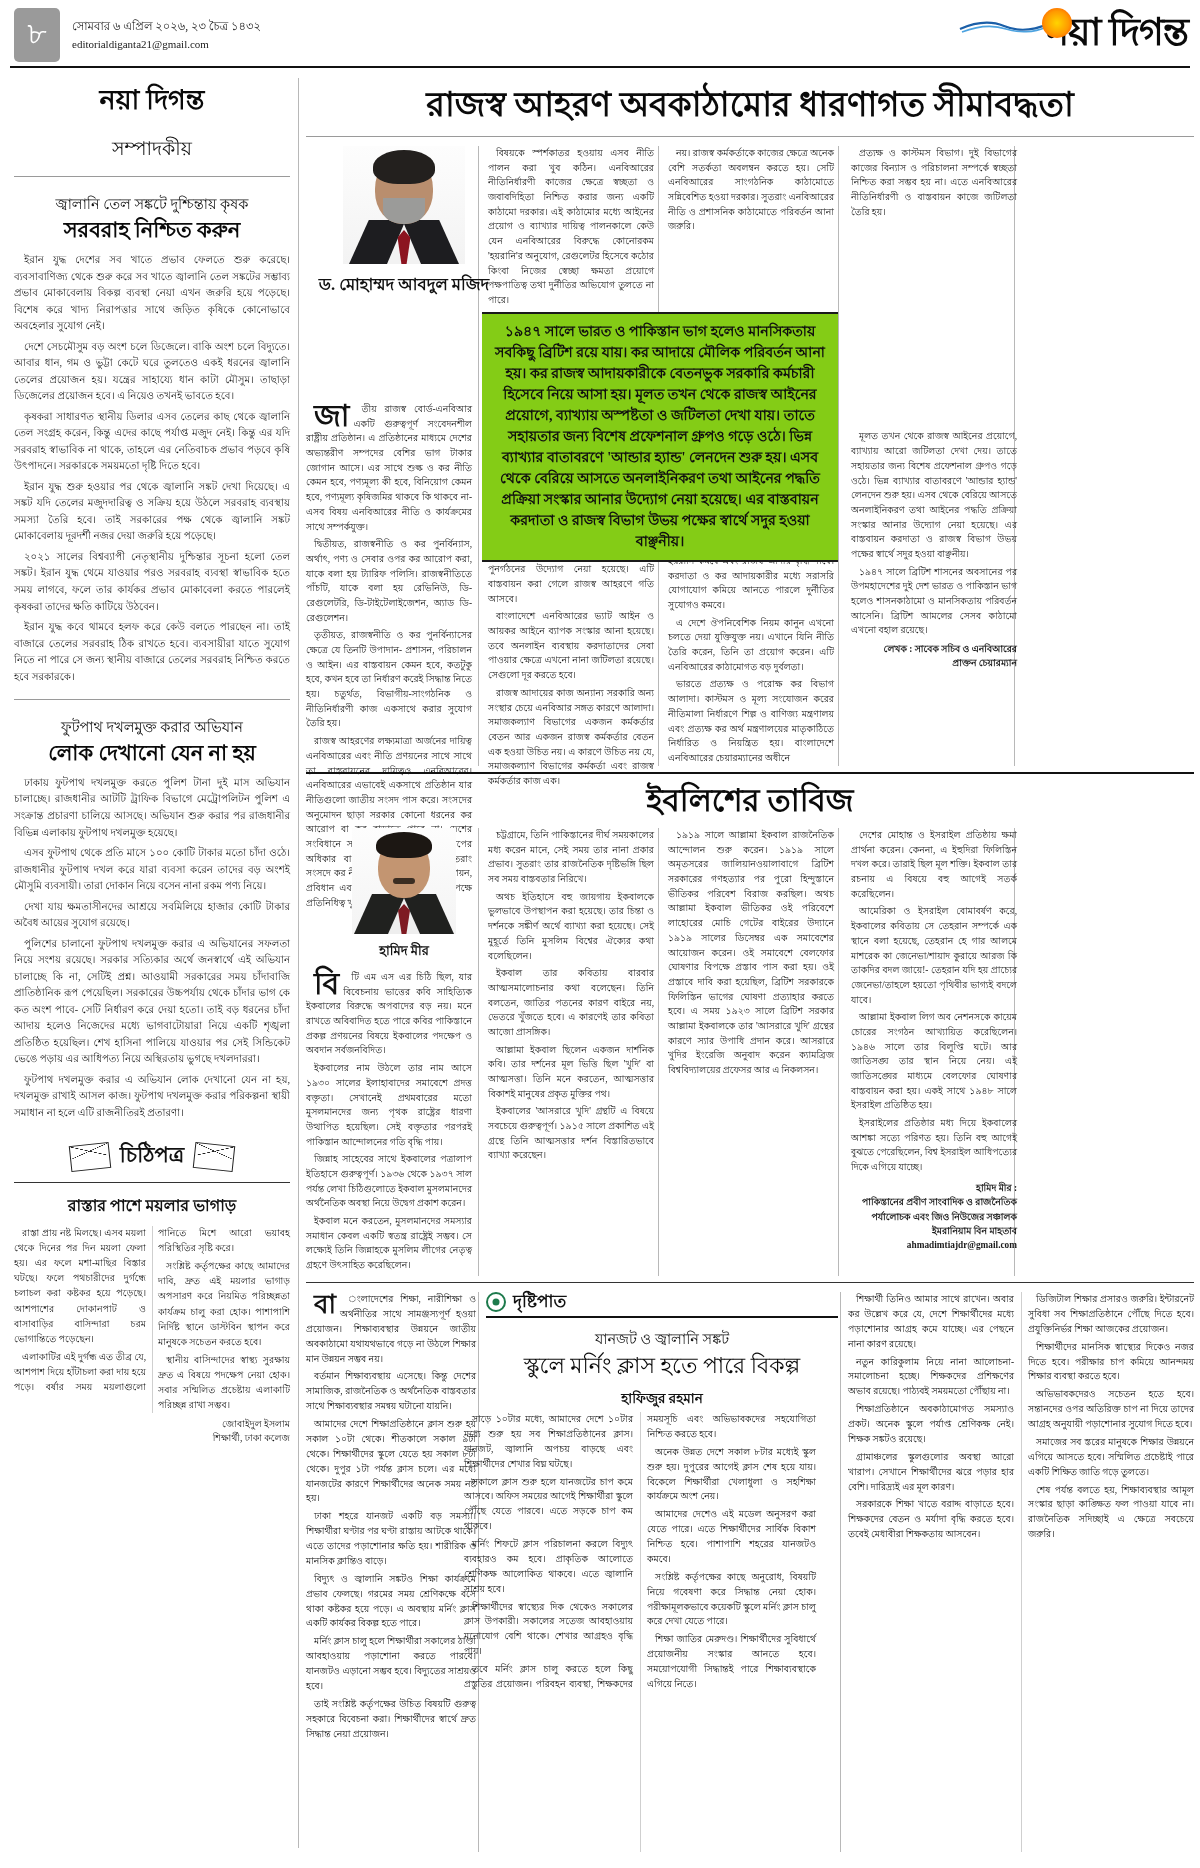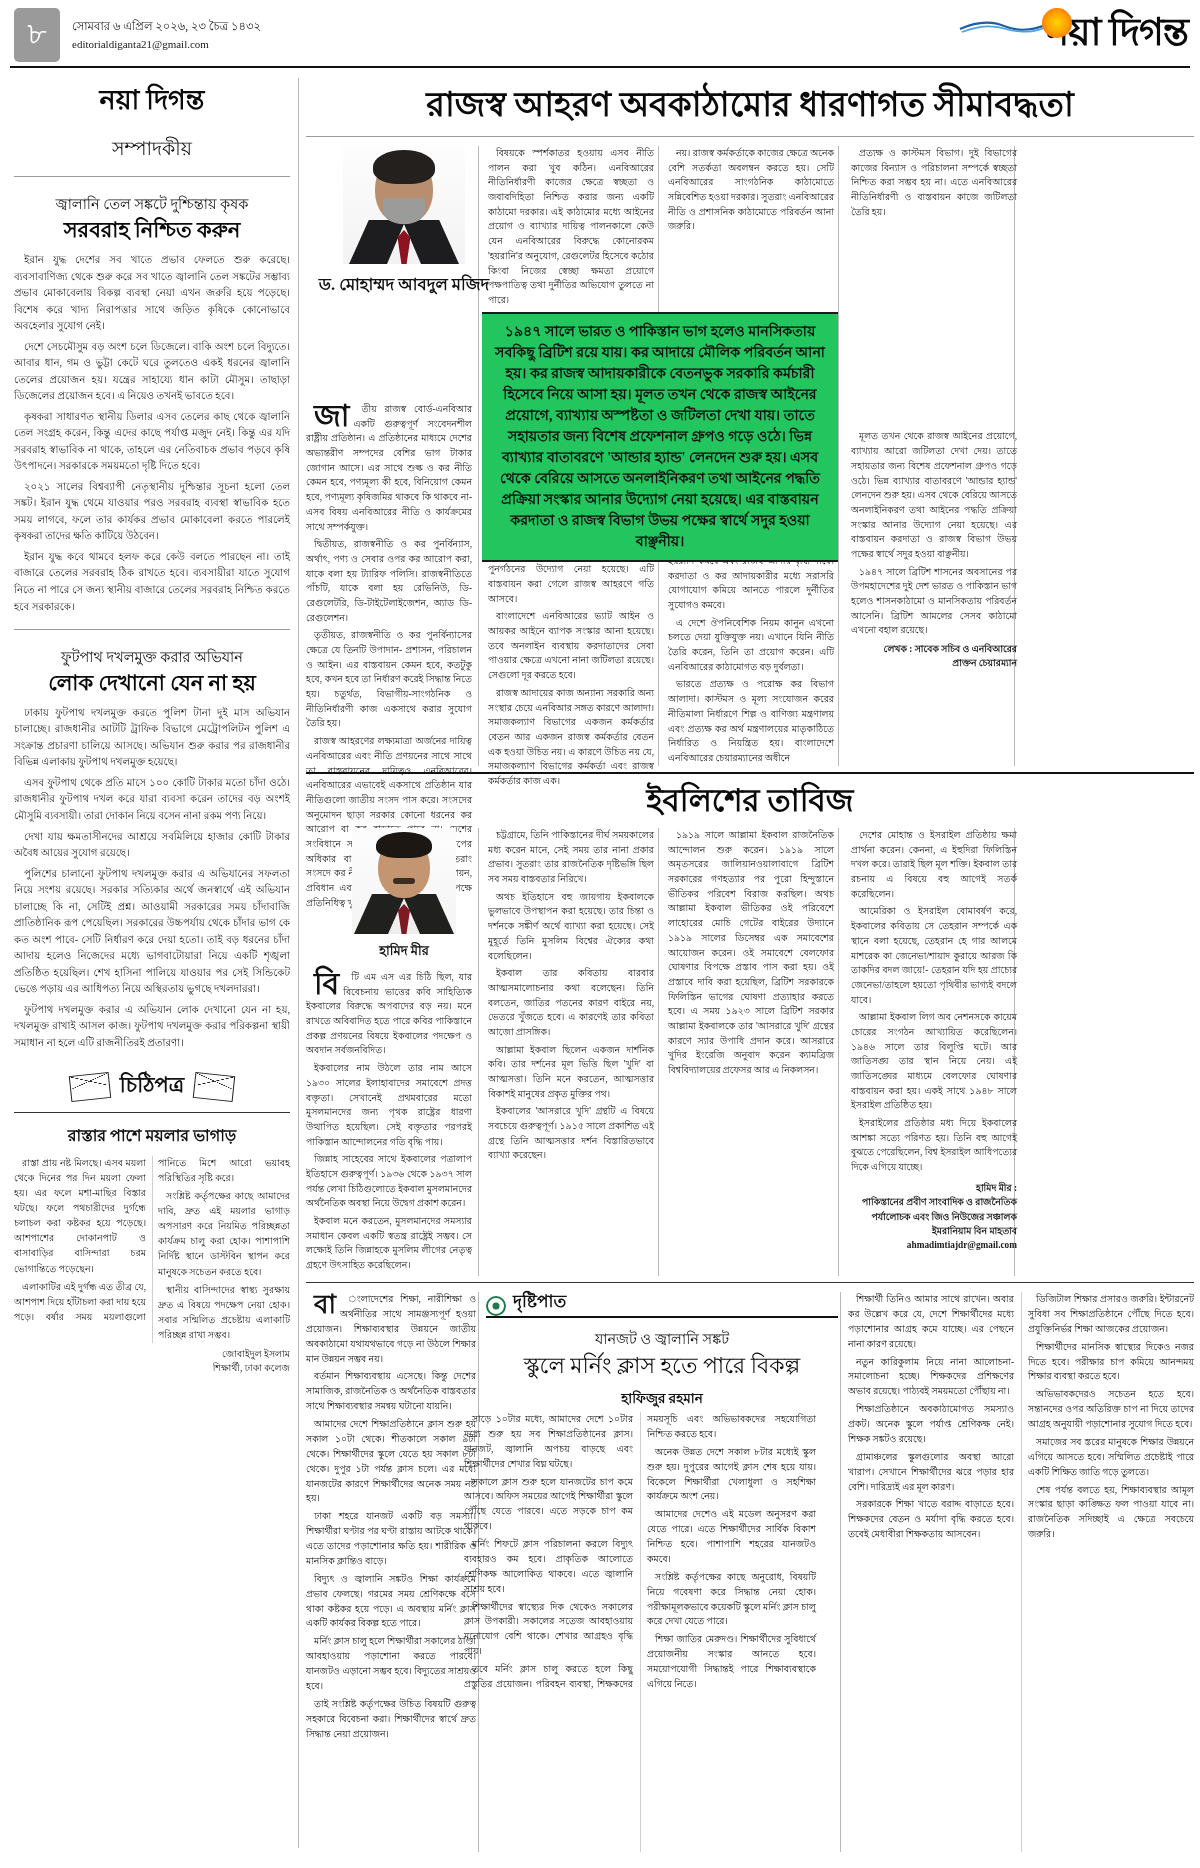--- a/index.html
+++ b/index.html
@@ -177,21 +177,21 @@
   .col{ position:absolute; top:0; font-size:9.3px; line-height:1.58; text-align:justify; color:#1b1b1b; }
   .col p{ margin:0 0 3px 0; text-indent:8px; }
   .dropcap{
     float:left; font-size:30px; line-height:0.82; font-weight:bold;
     padding:2px 4px 0 0; color:#111;
   }
 
   .pullquote{
     position:absolute; left:482px; top:312px; width:356px;
     border-top:2px solid #1a1a1a; border-bottom:2px solid #1a1a1a;
-    padding:7px 4px 8px 4px; background:#22c55e;
+    padding:7px 4px 8px 4px; background:#84cc16;
   }
   .pullquote p{
     margin:0; font-size:14.2px; line-height:1.48; text-align:center;
     font-weight:bold; color:#0f0f0f;
   }
 
   .writer-credit{
     font-size:9.3px; text-align:right; font-weight:bold; line-height:1.5; margin-top:5px;
   }
 
@@ -254,21 +254,21 @@
   .bot-kicker-icon{
     display:inline-block; width:20px; height:20px; border-radius:50%;
     border:2px solid #1d7a4c; position:relative; vertical-align:middle; margin-right:7px;
   }
   .bot-kicker-icon:after{
     content:""; position:absolute; left:50%; top:50%; transform:translate(-50%,-50%);
     width:7px; height:7px; border-radius:50%; background:#1d7a4c;
   }
   .drishti-head{
     position:absolute; left:486px; top:1288px; width:352px;
-    display:flex; align-items:flex-end; padding-bottom:5px;
+    display:flex; align-items:center; padding-bottom:5px;
   }
   .drishti-head .lbl{ font-size:17px; font-weight:bold; color:#111; }
   .drishti-rule{ position:absolute; left:486px; top:1316px; width:352px; height:2px; background:#111; }
 
   .d-kicker{
     position:absolute; left:486px; top:1330px; width:352px; text-align:center;
     font-size:14.5px; line-height:1.35; color:#111;
   }
   .d-title{
     position:absolute; left:486px; top:1352px; width:352px; text-align:center;
@@ -344,20 +344,21 @@
   <div class="ed-sub">সম্পাদকীয়</div>
   <div class="ed-rule"></div>
 
   <div class="ed-item">
     <div class="ed-kicker">জ্বালানি তেল সঙ্কটে দুশ্চিন্তায় কৃষক</div>
     <div class="ed-title">সরবরাহ নিশ্চিত করুন</div>
     <div class="ed-body">
       <p>ইরান যুদ্ধ দেশের সব খাতে প্রভাব ফেলতে শুরু করেছে। ব্যবসাবাণিজ্য থেকে শুরু করে সব খাতে জ্বালানি তেল সঙ্কটের সম্ভাব্য প্রভাব মোকাবেলায় বিকল্প ব্যবস্থা নেয়া এখন জরুরি হয়ে পড়েছে। বিশেষ করে খাদ্য নিরাপত্তার সাথে জড়িত কৃষিকে কোনোভাবে অবহেলার সুযোগ নেই।</p>
       <p>দেশে সেচমৌসুম বড় অংশ চলে ডিজেলে। বাকি অংশ চলে বিদ্যুতে। আবার ধান, গম ও ভুট্টা কেটে ঘরে তুলতেও একই ধরনের জ্বালানি তেলের প্রয়োজন হয়। যন্ত্রের সাহায্যে ধান কাটা মৌসুম। তাছাড়া ডিজেলের প্রয়োজন হবে। এ নিয়েও তখনই ভাবতে হবে।</p>
       <p>কৃষকরা সাধারণত স্থানীয় ডিলার এসব তেলের কাছ থেকে জ্বালানি তেল সংগ্রহ করেন, কিন্তু এদের কাছে পর্যাপ্ত মজুদ নেই। কিন্তু এর যদি সরবরাহ স্বাভাবিক না থাকে, তাহলে এর নেতিবাচক প্রভাব পড়বে কৃষি উৎপাদনে। সরকারকে সময়মতো দৃষ্টি দিতে হবে।</p>
+      <p>ইরান যুদ্ধ শুরু হওয়ার পর থেকে জ্বালানি সঙ্কট দেখা দিয়েছে। এ সঙ্কট যদি তেলের মজুদদারিত্ব ও সক্রিয় হয়ে উঠলে সরবরাহ ব্যবস্থায় সমস্যা তৈরি হবে। তাই সরকারের পক্ষ থেকে জ্বালানি সঙ্কট মোকাবেলায় দূরদর্শী নজর দেয়া জরুরি হয়ে পড়েছে।</p>
       <p>২০২১ সালের বিশ্বব্যাপী নেতৃস্থানীয় দুশ্চিন্তার সূচনা হলো তেল সঙ্কট। ইরান যুদ্ধ থেমে যাওয়ার পরও সরবরাহ ব্যবস্থা স্বাভাবিক হতে সময় লাগবে, ফলে তার কার্যকর প্রভাব মোকাবেলা করতে পারলেই কৃষকরা তাদের ক্ষতি কাটিয়ে উঠবেন।</p>
       <p>ইরান যুদ্ধ কবে থামবে হলফ করে কেউ বলতে পারছেন না। তাই বাজারে তেলের সরবরাহ ঠিক রাখতে হবে। ব্যবসায়ীরা যাতে সুযোগ নিতে না পারে সে জন্য স্থানীয় বাজারে তেলের সরবরাহ নিশ্চিত করতে হবে সরকারকে।</p>
     </div>
   </div>
 
   <div class="sep-dot"></div>
 
   <div class="ed-item">
     <div class="ed-kicker">ফুটপাথ দখলমুক্ত করার অভিযান</div>
     <div class="ed-title">লোক দেখানো যেন না হয়</div>

